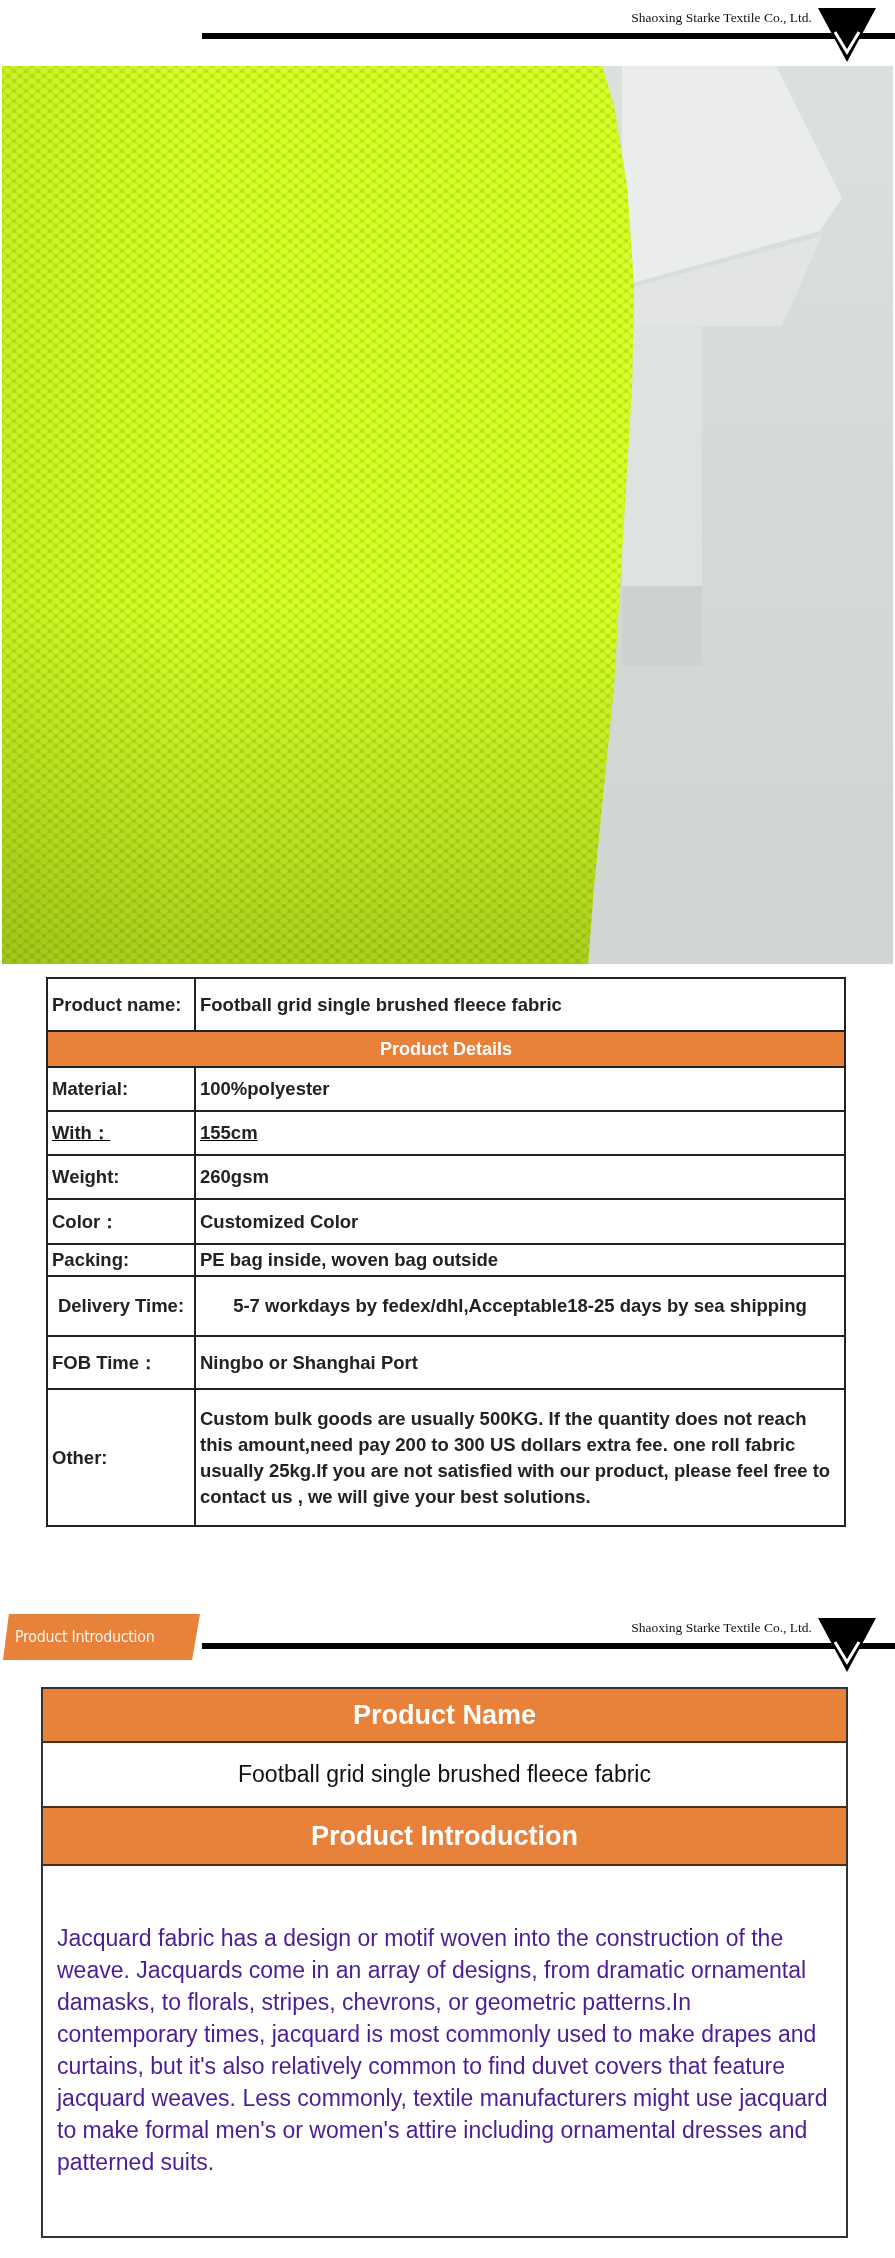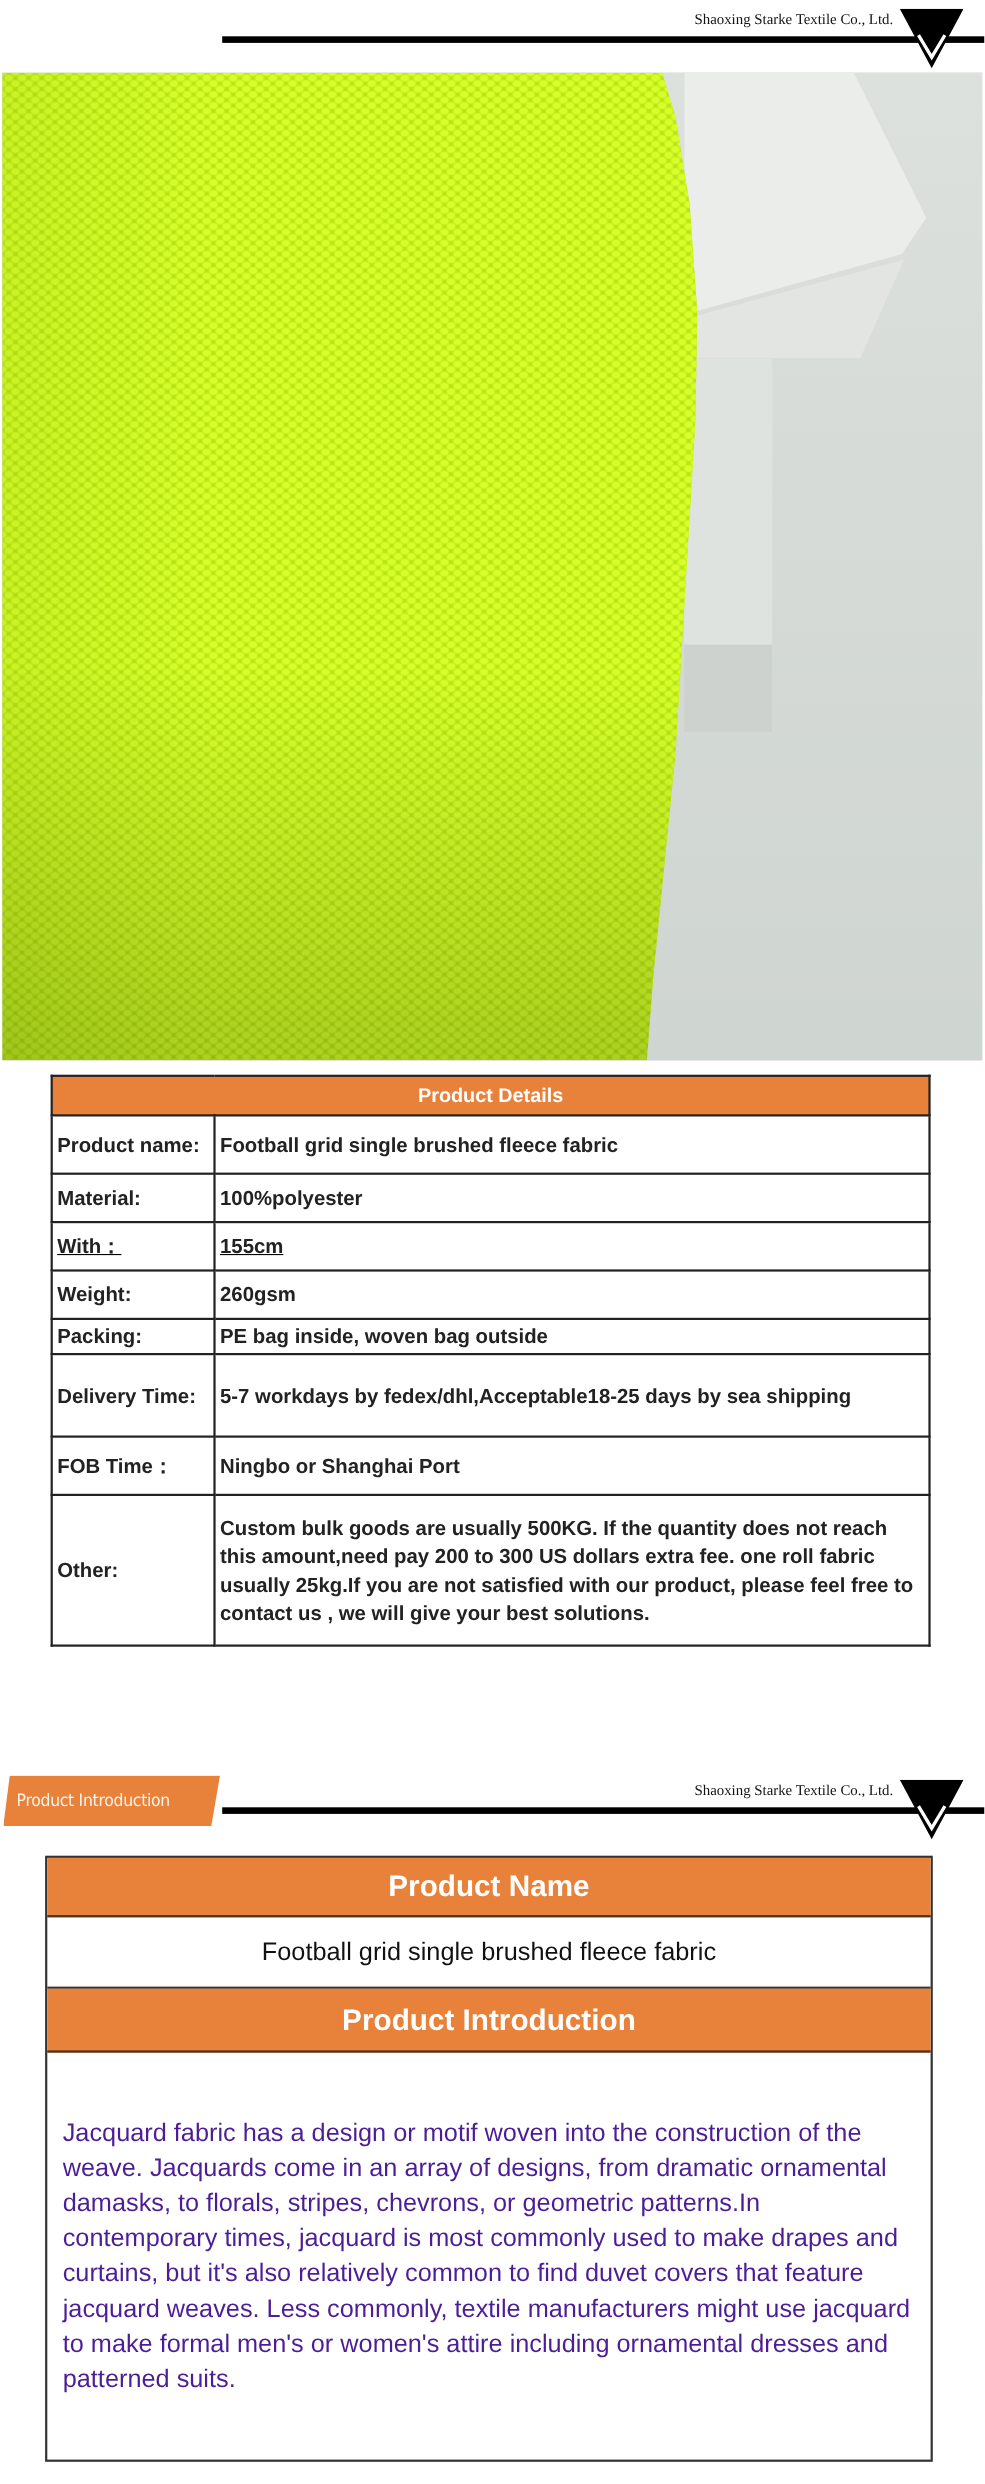--- a/index.html
+++ b/index.html
@@ -67,44 +67,48 @@
   <div class="box-top"></div>
   <div class="box-side"></div>
   <div class="box-lower"></div>
   <div class="box-lower-shade"></div>
   <div class="fabric"></div>
   <div class="fabric-shade"></div>
 </div>
 
 <table class="details">
   <tbody>
-      <tr style="height:36px;">
-    <th colspan="2">Product Details</th>
-  </tr>
-  <tr style="height:53px;">
+      <tr style="height:53px;">
     <td class="label">Product name:</td>
     <td>Football grid single brushed fleece fabric</td>
+  </tr>
+  <tr style="height:36px;">
+    <th colspan="2">Product Details</th>
   </tr>
   <tr style="height:44px;">
     <td class="label">Material:</td>
     <td>100%polyester</td>
   </tr>
   <tr style="height:44px;text-decoration:underline;">
     <td class="label">With：</td>
     <td>155cm</td>
   </tr>
   <tr style="height:44px;">
     <td class="label">Weight:</td>
     <td>260gsm</td>
   </tr>
+  <tr style="height:45px;">
+    <td class="label">Color：</td>
+    <td>Customized Color</td>
+  </tr>
   <tr style="height:32px;">
     <td class="label">Packing:</td>
     <td>PE bag inside, woven bag outside</td>
   </tr>
-  <tr style="height:75px;">
+  <tr style="height:60px;text-align:center;">
     <td class="label">Delivery Time:</td>
     <td>5-7 workdays by fedex/dhl,Acceptable18-25 days by sea shipping</td>
   </tr>
   <tr style="height:53px;">
     <td class="label">FOB Time：</td>
     <td>Ningbo or Shanghai Port</td>
   </tr>
   <tr style="height:137px;">
     <td class="label">Other:</td>
     <td>Custom bulk goods are usually 500KG. If the quantity does not reach this amount,need pay 200 to 300 US dollars extra fee. one roll fabric usually 25kg.If you are not satisfied with our product, please feel free to contact us , we will give your best solutions.</td>

